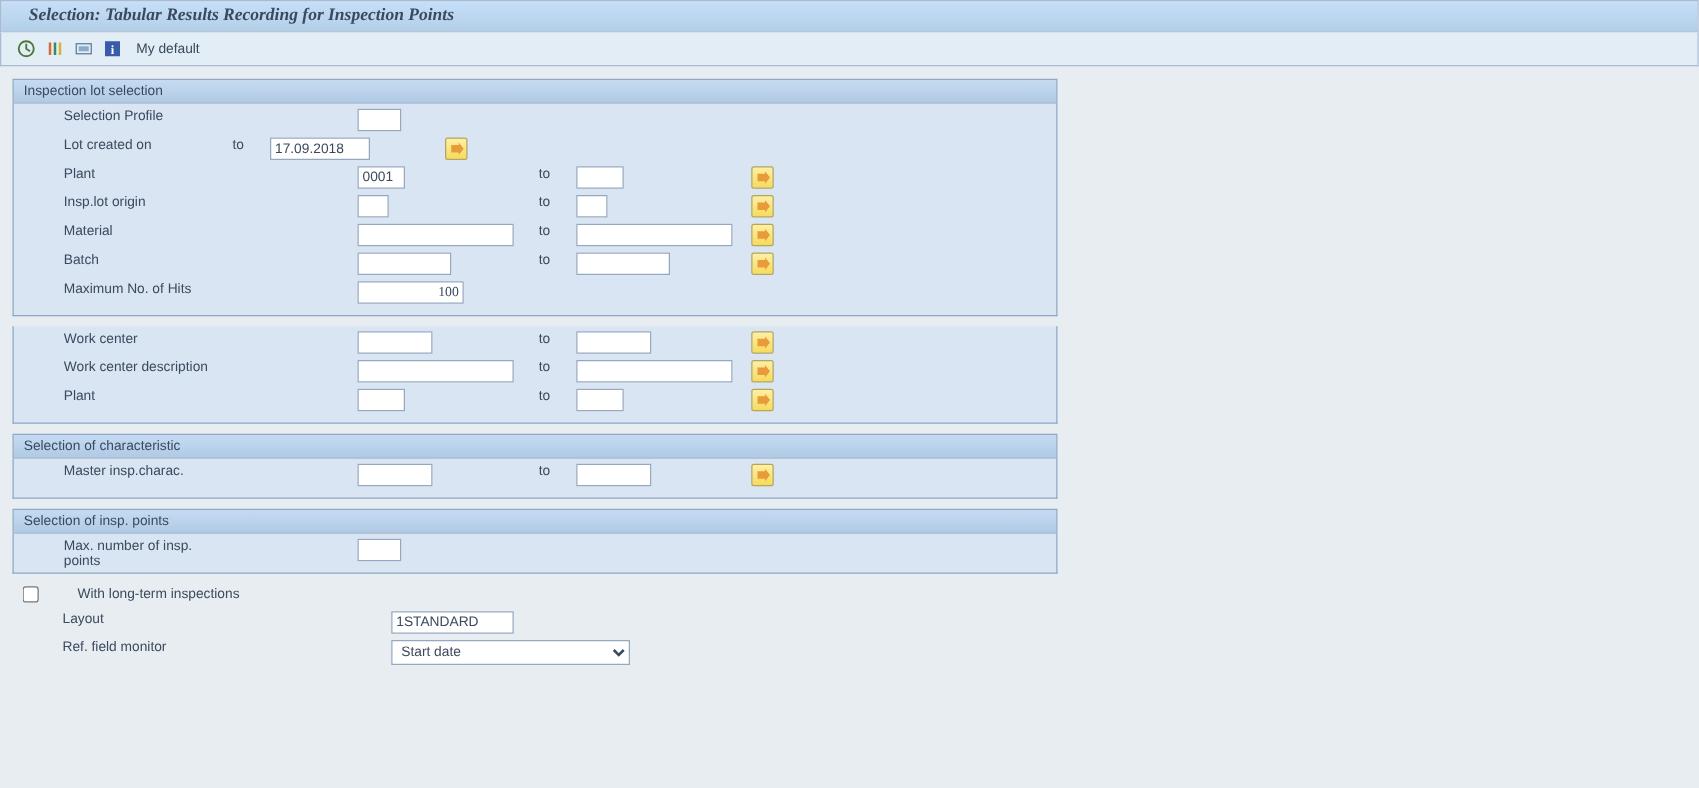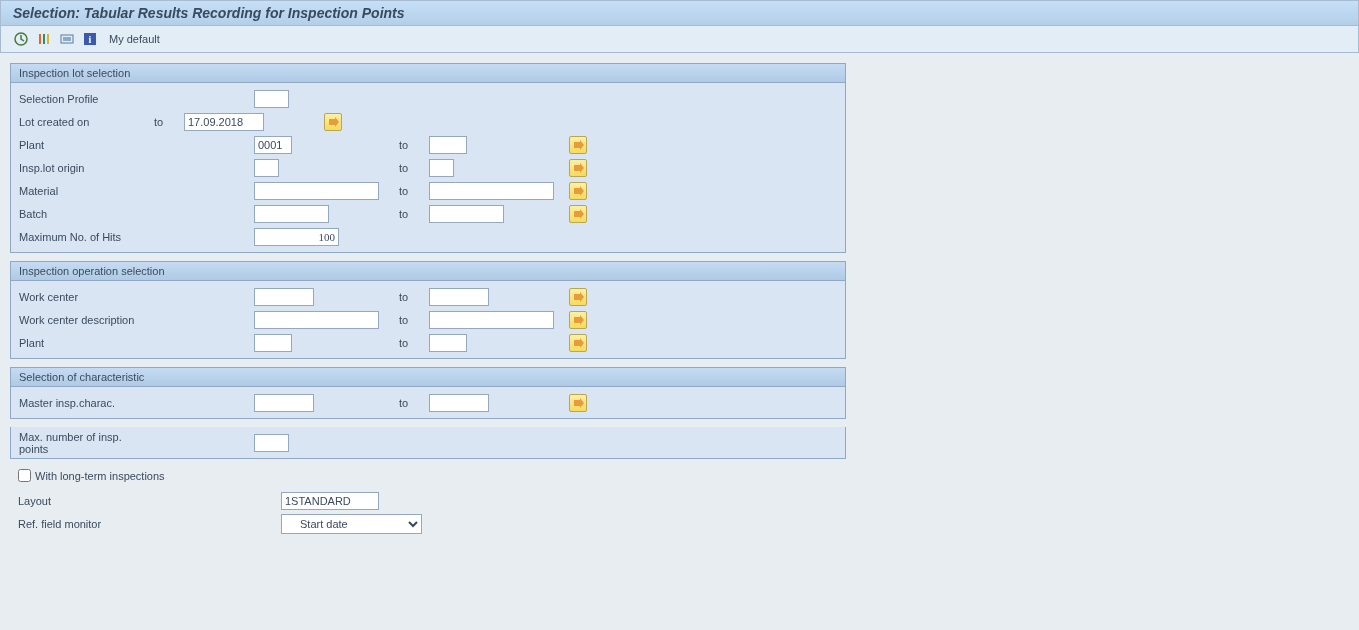--- a/index.html
+++ b/index.html
@@ -12,25 +12,26 @@
       font-size: 11px;
       background: #e8edf2;
       color: #333;
       width: 1359px;
       height: 630px;
       overflow: hidden;
     }
     .title-bar {
       background: linear-gradient(to bottom, #c7dff8 0%, #b3cfe8 100%);
       border: 1px solid #a8bbd0;
-      padding: 4px 12px;
+      padding: 4px 22px;
       font-size: 14px;
       font-weight: bold;
       font-style: italic;
       color: #3a4a5e;
+      font-family: Liberation Serif, serif;
     }
     .toolbar {
       background: #e3edf6;
       border: 1px solid #a8bbd0;
       border-top: none;
       padding: 4px 10px;
       display: flex;
       align-items: center;
       gap: 3px;
     }
@@ -61,23 +62,23 @@
       font-size: 11px;
     }
     .group-body {
       background: #d9e5f2;
       border: 1px solid #8fa9c5;
       border-top: none;
       padding: 4px 0;
     }
     .field-row {
       display: flex;
-      align-items: center;
       height: 23px;
       padding: 0 8px;
+      margin-left: 32px;
     }
     .field-label {
       width: 135px;
       color: #3a4a5e;
       text-align: left;
     }
     .field-label-wide {
       width: 230px;
       color: #3a4a5e;
     }
@@ -134,42 +135,42 @@
       border-radius: 2px;
       padding: 2px 0;
       width: 138px;
       text-align: center;
       cursor: pointer;
       color: #3a4a5e;
       font-size: 11px;
     }
     .check-row {
       display: flex;
-      align-items: center;
       padding: 2px 8px;
       margin-top: 3px;
+      gap: 27px;
     }
     .check-row input[type="checkbox"] {
       margin-right: 4px;
     }
     .check-row label {
       color: #3a4a5e;
     }
     .bottom-fields {
       margin-top: 5px;
     }
     select.sel {
       border: 1px solid #95a8c0;
       background: #fff;
       font-family: inherit;
       font-size: 11px;
       height: 20px;
-      width: 141px;
-      color: #3a4a5e;
-      padding-left: 14px;
+      width: 191px;
+      color: #3a4a5e;
+      padding-left: 3px;
     }
     .watermark {
       position: absolute;
       top: 43px;
       left: 248px;
       font-size: 17px;
       color: rgba(219,128,110,0.45);
       font-family: Georgia, serif;
       pointer-events: none;
       letter-spacing: 0.5px;
@@ -312,21 +313,20 @@
       <div class="field-row">
         <div class="field-label">Maximum No. of Hits</div>
         <div class="field-column-from">
           <input class="txt w-hits" style="margin-left: 100px; font-family: Liberation Serif, serif;" value="100">
         </div>
       </div>
     </div>
   </div>
 
   <div class="group">
-    <div class="group-title">Inspection operation selection</div>
     <div class="group-body">
       <div class="field-row">
         <div class="field-label">Work center</div>
         <div class="field-column-from" style="width:245px;">
           <input class="txt w-med" style="margin-left: 100px;">
         </div>
         <div class="field-column-to-label">to</div>
         <div class="field-column-to">
           <input class="txt w-med" style="">
         </div>
@@ -392,20 +392,21 @@
             <svg width="12" height="10" viewBox="0 0 12 10">
                   <path d="M2 2 L8 2 L8 0 L12 5 L8 10 L8 8 L2 8 Z" fill="#e89b3a"></path>
                 </svg>
           </span>
         </div>
       </div>
     </div>
   </div>
 
   <div class="group">
+    <div class="group-title">Selection of insp. points</div>
     <div class="group-body">
       <div class="field-row">
         <div class="field-label">Max. number of insp. points</div>
         <div class="field-column-from">
           <input class="txt w-std" style="margin-left: 100px;">
         </div>
       </div>
     </div>
   </div>
 

